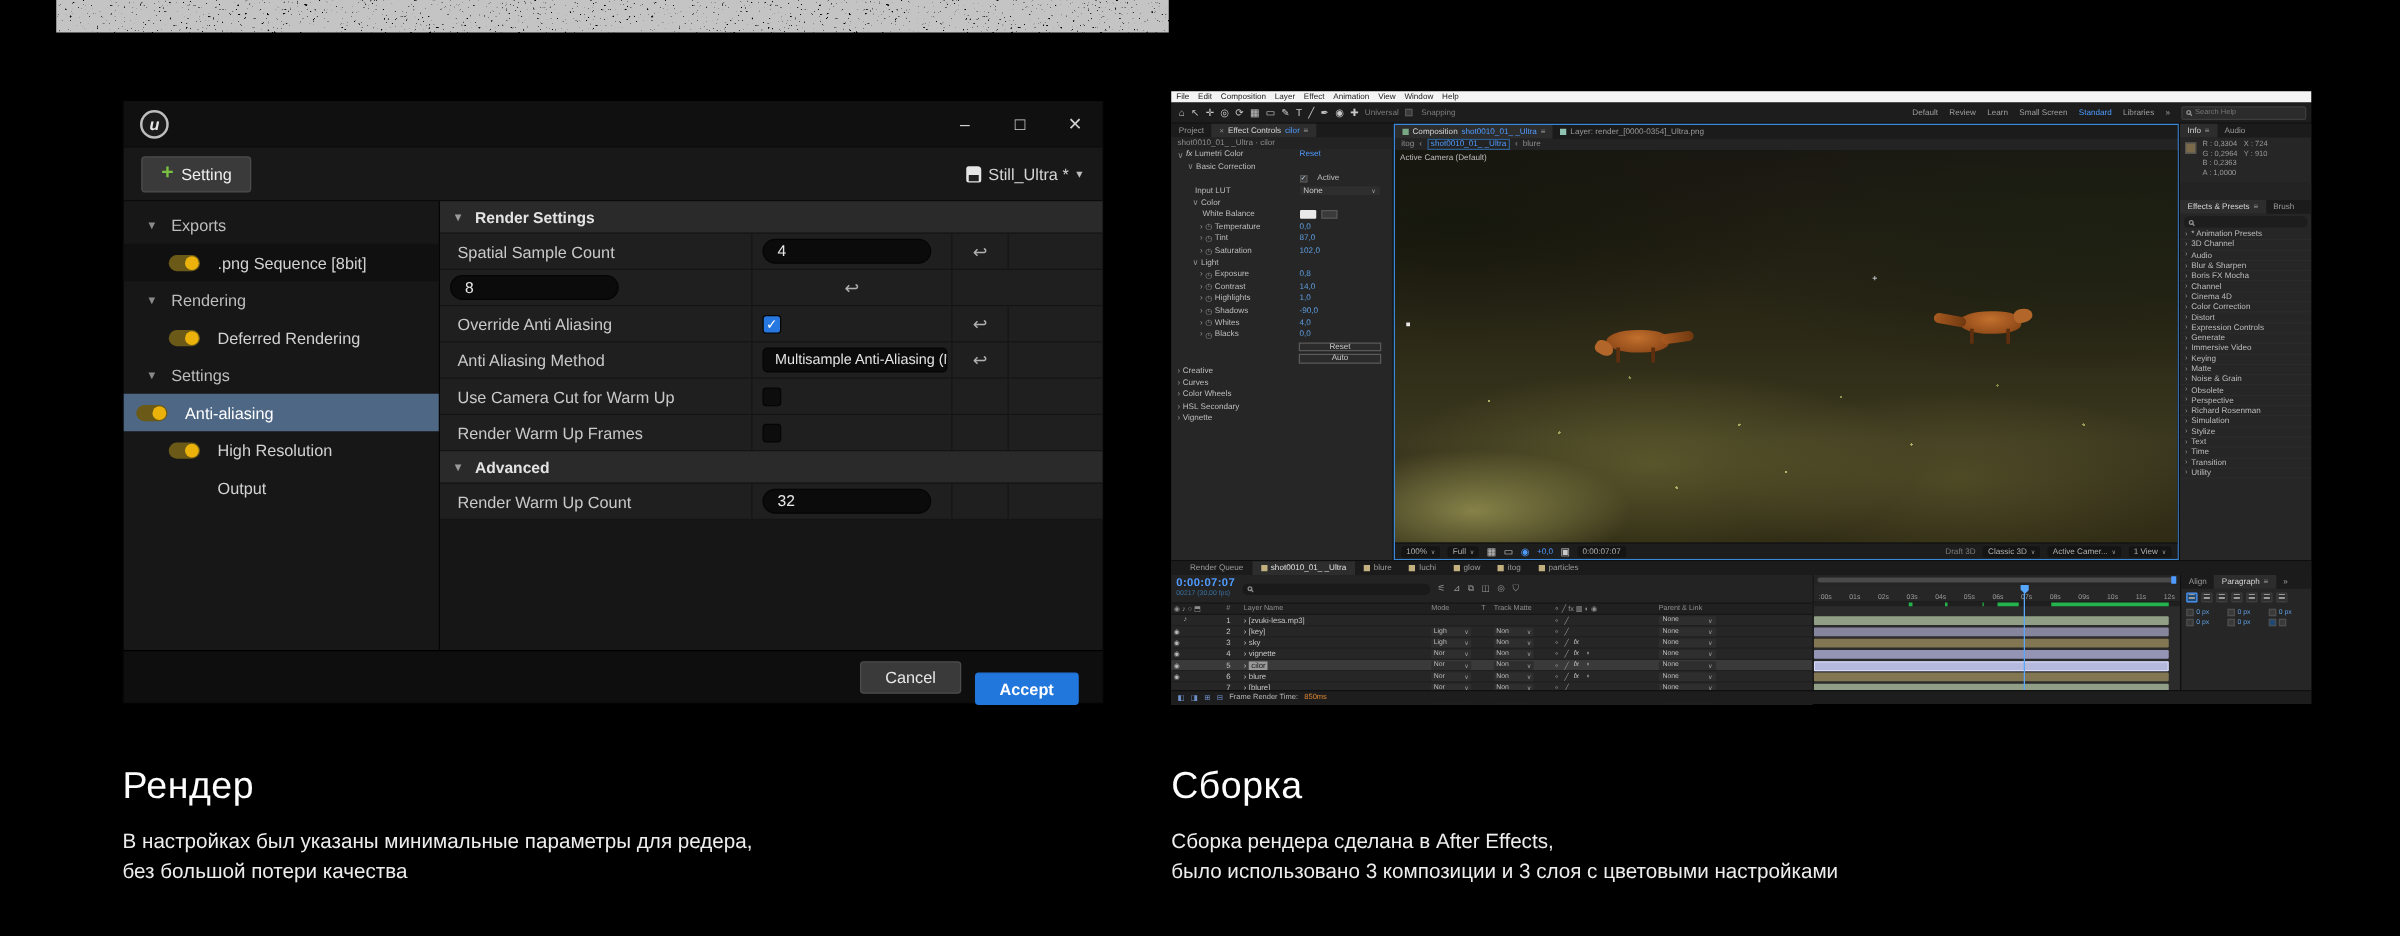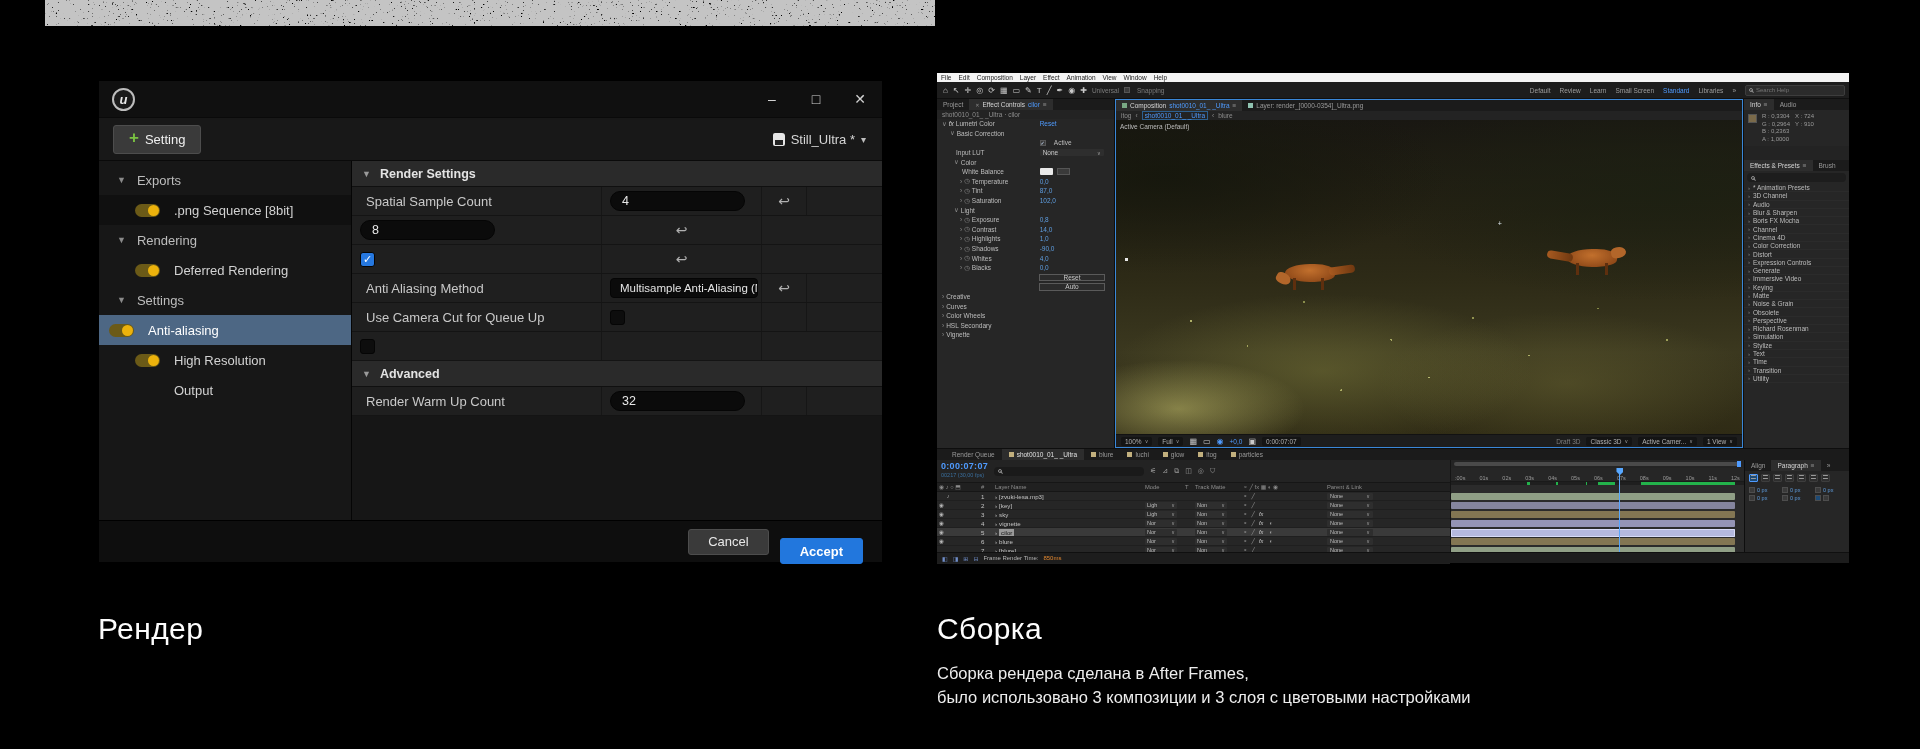--- a/index.html
+++ b/index.html
@@ -318,46 +318,48 @@
           <div></div>
       </div>
       <div class="u-row">
         <div class="ctl">
             <div class="u-input">8</div>
           </div>
         <div class="rev">↩</div>
           <div></div>
       </div>
       <div class="u-row">
+        <div class="lbl">Override Anti Aliasing</div>
         <div class="ctl">
             <div class="u-check on">✓</div>
           </div>
         <div class="rev">↩</div>
           <div></div>
       </div>
       <div class="u-row">
         <div class="lbl">Anti Aliasing Method</div>
         <div class="ctl">
             <div class="u-drop">
           <span>Multisample Anti-Aliasing (MS</span>
 
         </div>
           </div>
         <div class="rev">↩</div>
           <div></div>
       </div>
       <div class="u-row">
-        <div class="lbl">Use Camera Cut for Queue Up</div>
+        <div class="lbl">Use Camera Cut for Warm Up</div>
         <div class="ctl">
             <div class="u-check"></div>
           </div>
         <div class="rev"></div>
           <div></div>
       </div>
       <div class="u-row">
+        <div class="lbl">Render Warm Up Frames</div>
         <div class="ctl">
             <div class="u-check"></div>
           </div>
         <div class="rev"></div>
           <div></div>
       </div>
       <div class="u-sec">
         <span class="g-caret">▼</span>
         <span>Advanced</span>
       </div>
@@ -1299,20 +1301,24 @@
       <span class="sicon">⊞</span>
       <span class="sicon">⊟</span>
       <span>Frame Render Time:</span>
       <span class="v">850ms</span>
     </div>
   </div>
 </div>
 
 <div id="caption-left" class="abs caption">
   <h1>Рендер</h1>
+  <p>
+    <span>В настройках был указаны минимальные параметры для редера,</span><br>
+    <span>без большой потери качества</span>
+  </p>
 </div>
 <div id="caption-right" class="abs caption">
   <h1>Сборка</h1>
   <p>
-    <span>Сборка рендера сделана в After Frames,</span><br>
+    <span>Сборка рендера сделана в After Effects,</span><br>
     <span>было использовано 3 композиции и 3 слоя с цветовыми настройками</span>
   </p>
 </div>
 
 </body></html>

